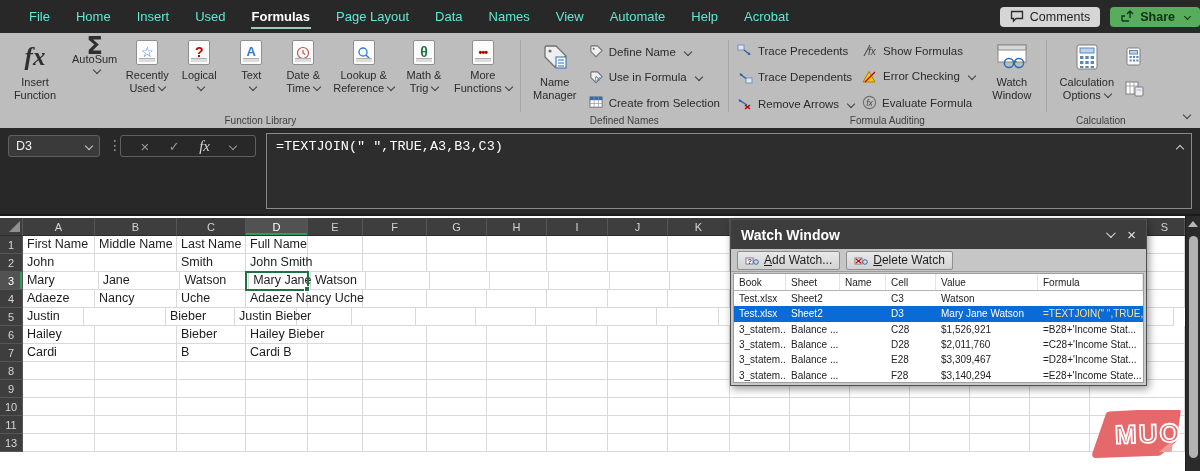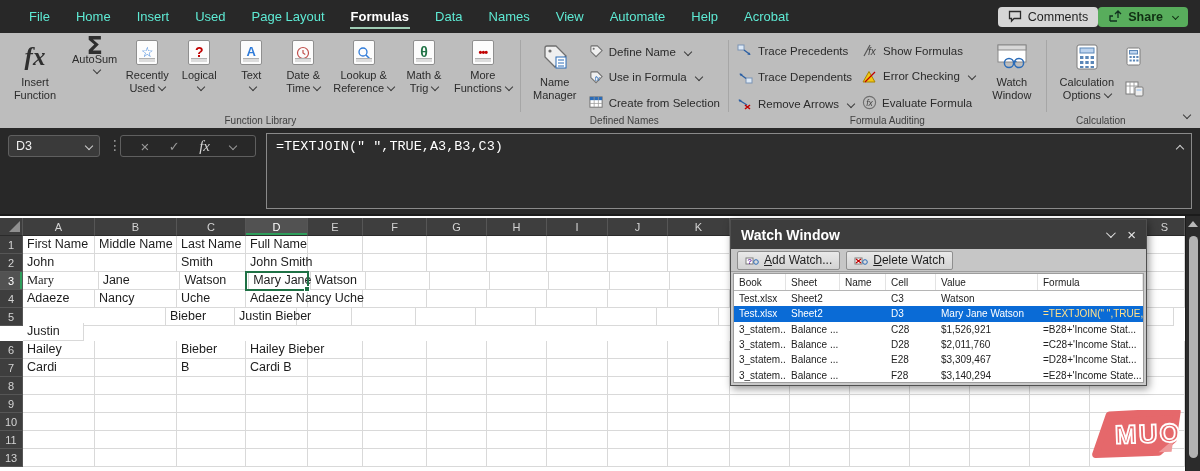--- a/index.html
+++ b/index.html
@@ -10,21 +10,21 @@
   .chev.up { transform:rotate(-135deg); }
 
   
   .titlebar { position:absolute; left:0; top:0; width:1200px; height:33px; background:#282828;
     display:flex; align-items:center; }
   .tabs { display:flex; align-items:center; gap:0; padding-left:16px; flex:1; }
   .tab { color:#5eead4; font-size:13px; padding:8px 13px 9px; cursor:default; position:relative; }
   .tab.active { color:#fff; font-weight:bold; }
   .tab.active::after { content:""; position:absolute; left:12px; right:12px; bottom:4px;
     height:2px; background:#9fccb4; }
-  .tb-right { display:flex; align-items:center; padding-right:12px; }
+  .tb-right { display:flex; align-items:center; gap:10px; padding-right:0; }
   .btn-comments { display:flex; align-items:center; gap:6px; background:#d6d6d6; color:#1f1f1f;
     font-size:12.5px; padding:3px 10px; border-radius:4px; }
   .btn-share { display:flex; align-items:center; gap:6px; background:#58ad5c; color:#103013;
     font-size:12.5px; font-weight:bold; padding:3px 10px; border-radius:4px; }
   .btn-share .chev { border-color:#103013; width:5px; height:5px; }
 
   
   .ribbon { position:absolute; left:0; top:33px; width:1200px; height:95px; background:#bdbdbd;
     display:flex; align-items:stretch; padding:3px 2px 0 2px; color:#2b2b2b; }
   .rgroup { position:relative; display:flex; align-items:flex-start; padding:2px 3px 16px; }
@@ -129,22 +129,22 @@
 </style>
 </head>
 <body>
 
 <div class="titlebar">
   <div class="tabs">
       <div class="tab">File</div>
       <div class="tab">Home</div>
       <div class="tab">Insert</div>
       <div class="tab">Used</div>
+      <div class="tab active">Formulas</div>
       <div class="tab">Page Layout</div>
-      <div class="tab active">Formulas</div>
       <div class="tab">Data</div>
       <div class="tab">Names</div>
       <div class="tab">View</div>
       <div class="tab">Automate</div>
       <div class="tab">Help</div>
       <div class="tab">Acrobat</div>
     </div>
   <div class="tb-right">
     <div class="btn-comments">
       <svg width="14" height="13" viewBox="0 0 14 13">
@@ -455,21 +455,21 @@
       <div class="cell" style="width: 60px;"></div>
       <div class="cell" style="width: 60px;"></div>
       <div class="cell" style="width: 61px;"></div>
       <div class="cell" style="width: 60px;"></div>
       <div class="cell" style="width: 62px;"></div>
       <div class="fillercell" style="width: 415px;"></div>
       <div class="cell" style="width: 40px;"></div>
     </div>
     <div class="srow">
       <div class="rnum sel">3</div>
-      <div class="cell hastext" style="width: 76px; font-family: Liberation Serif, serif;">Mary</div>
+      <div class="cell hastext" style="width: 76px;">Mary</div>
       <div class="cell hastext" style="width: 82px;">Jane</div>
       <div class="cell hastext" style="width: 69px;">Watson</div>
       <div class="cell hastext" style="width: 62px;">Mary Jane Watson</div>
       <div class="cell" style="width: 55px;"></div>
       <div class="cell" style="width: 64px;"></div>
       <div class="cell" style="width: 60px;"></div>
       <div class="cell" style="width: 60px;"></div>
       <div class="cell" style="width: 61px;"></div>
       <div class="cell" style="width: 60px;"></div>
       <div class="cell" style="width: 62px;"></div>
@@ -487,21 +487,21 @@
       <div class="cell" style="width: 60px;"></div>
       <div class="cell" style="width: 60px;"></div>
       <div class="cell" style="width: 61px;"></div>
       <div class="cell" style="width: 60px;"></div>
       <div class="cell" style="width: 62px;"></div>
       <div class="fillercell" style="width: 415px;"></div>
       <div class="cell" style="width: 40px;"></div>
     </div>
     <div class="srow">
       <div class="rnum">5</div>
-      <div class="cell hastext" style="width: 61px; margin-top: 15px;">Justin</div>
+      <div class="cell hastext" style="width: 61px;">Justin</div>
       <div class="cell" style="width: 82px;"></div>
       <div class="cell hastext" style="width: 69px;">Bieber</div>
       <div class="cell hastext" style="width: 62px;">Justin Bieber</div>
       <div class="cell" style="width: 55px;"></div>
       <div class="cell" style="width: 64px;"></div>
       <div class="cell" style="width: 60px;"></div>
       <div class="cell" style="width: 60px;"></div>
       <div class="cell" style="width: 61px;"></div>
       <div class="cell" style="width: 60px;"></div>
       <div class="cell" style="width: 62px;"></div>

